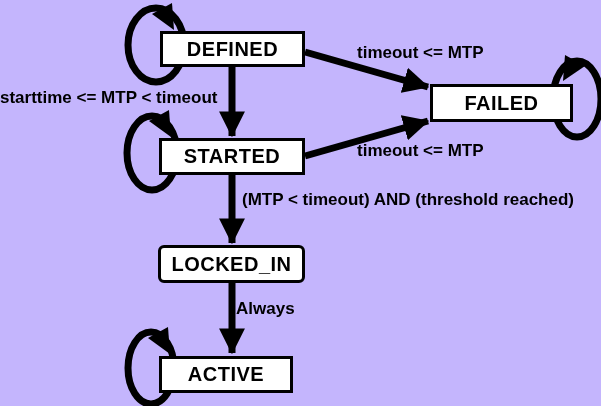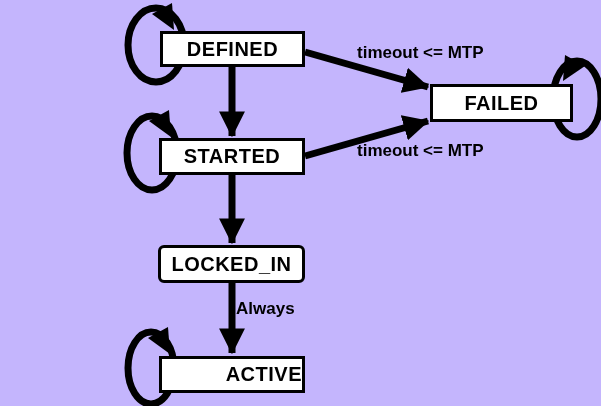--- a/index.html
+++ b/index.html
@@ -51,21 +51,21 @@
     font-size: 17px;
     font-weight: bold;
     white-space: nowrap;
     line-height: 18px;
   }
   
   .state-defined   { left: 160px; top: 31px;  width: 145px; height: 36px; }
   .state-started   { left: 159px; top: 138px; width: 146px; height: 37px; }
   .state-failed    { left: 430px; top: 84px;  width: 143px; height: 38px; }
   .state-locked-in { left: 158px; top: 245px; width: 147px; height: 38px; border-radius: 6px; }
-  .state-active    { left: 159px; top: 356px; width: 146px; height: 37px; justify-content: flex-end; }
+  .state-active    { left: 159px; top: 356px; width: 134px; height: 37px; }
   
   .label-defined-started   { left: 0px;   top: 89px; }
   .label-defined-failed    { left: 357px; top: 44px; }
   .label-started-failed    { left: 357px; top: 142px; }
   .label-started-locked-in { left: 242px; top: 191px; }
   .label-locked-in-active  { left: 236px; top: 300px; }
 </style>
 </head>
 <body>
 
@@ -110,21 +110,23 @@
   </div>
 
   <div class="state state-locked-in">
     <span class="state-label">LOCKED_IN</span>
   </div>
 
   <div class="state state-active">
     <span class="state-label">ACTIVE</span>
   </div>
 
+  <div class="edge-label label-defined-started">starttime &lt;= MTP &lt; timeout</div>
 
   <div class="edge-label label-defined-failed">timeout &lt;= MTP</div>
 
   <div class="edge-label label-started-failed">timeout &lt;= MTP</div>
 
+  <div class="edge-label label-started-locked-in">(MTP &lt; timeout) AND (threshold reached)</div>
 
   <div class="edge-label label-locked-in-active">Always</div>
 
 </div>
 
 </body></html>

